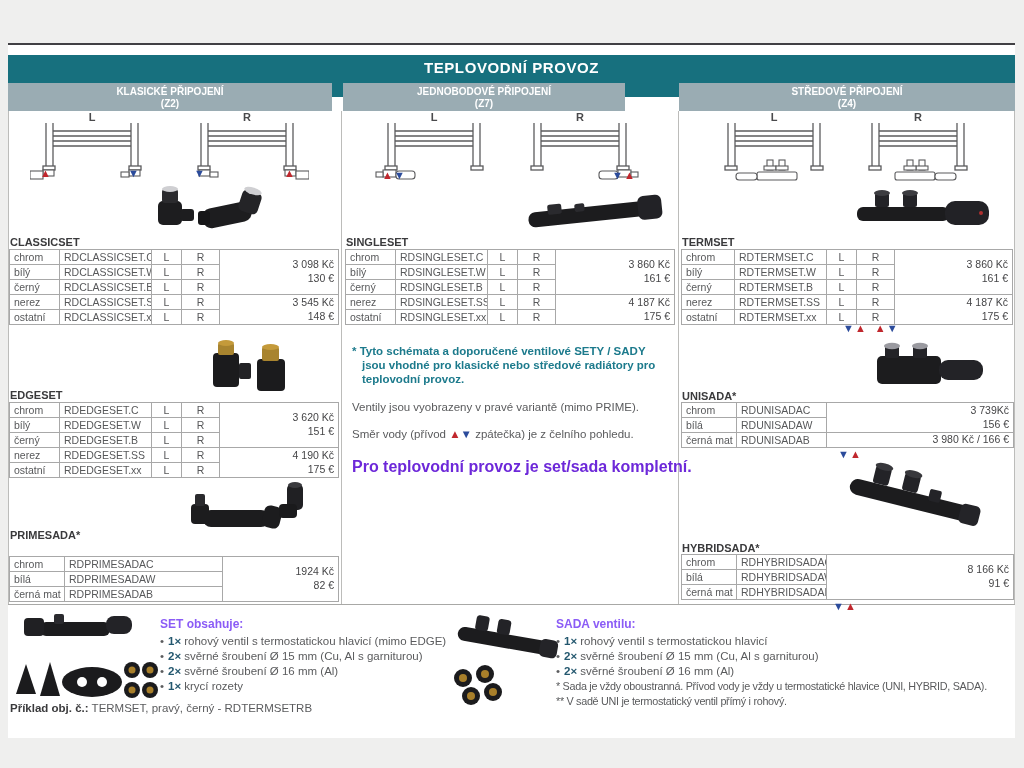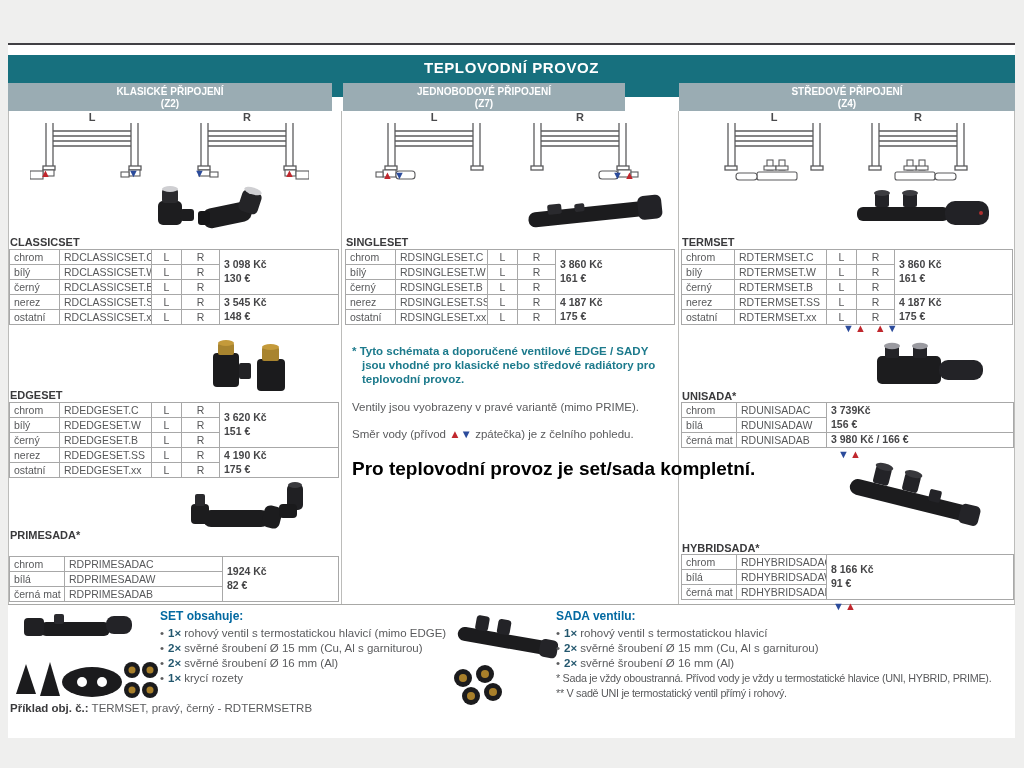--- a/index.html
+++ b/index.html
@@ -17,30 +17,30 @@
   .rad{position:absolute;}
   .arrow{position:absolute;font-size:11px;line-height:11px;}
   .tri-up{color:#c0272d;font-style:normal;}
   .tri-down{color:#2b4b9b;font-style:normal;}
   .arrow-row{position:absolute;font-size:11px;line-height:11px;letter-spacing:1px;}
   .arrow-row .gap{display:inline-block;width:8px;}
   .pname{position:absolute;font-weight:bold;font-size:11px;color:#3a3a3c;}
   .ptable{position:absolute;border-collapse:collapse;table-layout:fixed;font-size:10.5px;color:#57585a;background:#fff;}
   .ptable td{border:1px solid #a8a8a8;padding:0 4px;height:14px;line-height:14px;overflow:hidden;white-space:nowrap;}
   .ptable td.lr{text-align:center;padding:0;}
-  .ptable td.price{text-align:left;font-weight:bold;color:#454547;line-height:1.3;white-space:normal;}
+  .ptable td.price{text-align:right;font-weight:normal;color:#454547;line-height:1.3;white-space:normal;}
   .t5{width:330px;}
   .t3{width:330px;}
   .t3b{width:333px;}
   .note1{position:absolute;left:352px;top:344px;width:308px;color:#1c7a8c;font-weight:bold;
     font-size:11.5px;line-height:14px;padding-left:10px;text-indent:-10px;}
   .note-plain{position:absolute;left:352px;width:320px;color:#5a5b5d;font-size:11.5px;}
-  .note4{position:absolute;left:352px;top:458px;color:#000000;font-weight:bold;font-size:19px;}
+  .note4{position:absolute;left:352px;top:458px;color:#6d28d9;font-weight:bold;font-size:16px;}
   .info-block{position:absolute;font-size:11.5px;color:#5a5b5d;line-height:15px;}
-  .info-h{font-weight:bold;color:#0369a1;font-size:12px;margin-bottom:2px;}
+  .info-h{font-weight:bold;color:#8b5cf6;font-size:12px;margin-bottom:2px;margin-top:8px;}
   .blt{margin-right:4px;}
   .qty{font-weight:bold;color:#23576e;margin-right:3px;}
   .sada-note{font-size:10.8px;letter-spacing:-.3px;white-space:nowrap;}
   .example{position:absolute;font-size:11.5px;color:#5a5b5d;}
   .example .ex-label{font-weight:bold;color:#3a3a3c;text-align:right;}
   .photo{position:absolute;}
 </style>
 </head>
 <body>
 
@@ -351,21 +351,21 @@
       </tr>
       <tr>
         <td>ostatní</td>
         <td>RDSINGLESET.xx</td>
         <td class="lr">L</td>
         <td class="lr">R</td>
       </tr>
     </tbody>
   </table>
 
-  <div class="note1">* Tyto schémata a doporučené ventilové EDGE / SADY jsou vhodné pro klasické nebo středové radiátory pro teplovodní provoz.</div>
+  <div class="note1">* Tyto schémata a doporučené ventilové SETY / SADY jsou vhodné pro klasické nebo středové radiátory pro teplovodní provoz.</div>
   <div class="note-plain" style="top:401px">Ventily jsou vyobrazeny v pravé variantě (mimo PRIME).</div>
   <div class="note-plain" style="top:428px"><span>Směr vody (přívod </span><span class="tri-up">▲</span><span class="tri-down">▼</span><span> zpátečka) je z čelního pohledu.</span></div>
   <div class="note4">Pro teplovodní provoz je set/sada kompletní.</div>
 
   <div class="diag-label" style="left:712px;top:111px">L</div>
   <div class="diag-label" style="left:856px;top:111px">R</div>
   <svg class="rad" style="left:712px;top:122px" width="124" height="62">
     <use href="#radbody"></use>
       <use href="#z4valves"></use>
   </svg>
@@ -565,16 +565,16 @@
       <circle cx="26" cy="84" r="4" fill="#a87f2a"></circle>
     <circle cx="48" cy="80" r="9" fill="#1b1b1d"></circle>
       <circle cx="48" cy="80" r="4" fill="#a87f2a"></circle>
   </svg>
 
   <div class="info-block" style="left:556px;top:609px;width:462px">
     <div class="info-h">SADA ventilu:</div>
     <div><span class="blt">•</span><span class="qty">1×</span><span>rohový ventil s termostatickou hlavicí</span></div>
     <div><span class="blt">•</span><span class="qty">2×</span><span>svěrné šroubení Ø 15 mm (Cu, Al s garniturou)</span></div>
     <div><span class="blt">•</span><span class="qty">2×</span><span>svěrné šroubení Ø 16 mm (Al)</span></div>
-    <div class="sada-note">* Sada je vždy oboustranná. Přívod vody je vždy u termostatické hlavice (UNI, HYBRID, PRIME).</div>
+    <div class="sada-note">* Sada je vždy oboustranná. Přívod vody je vždy u termostatické hlavice (UNI, HYBRID, SADA).</div>
     <div class="sada-note">** V sadě UNI je termostatický ventil přímý i rohový.</div>
   </div>
 </div>
 
 </body></html>

